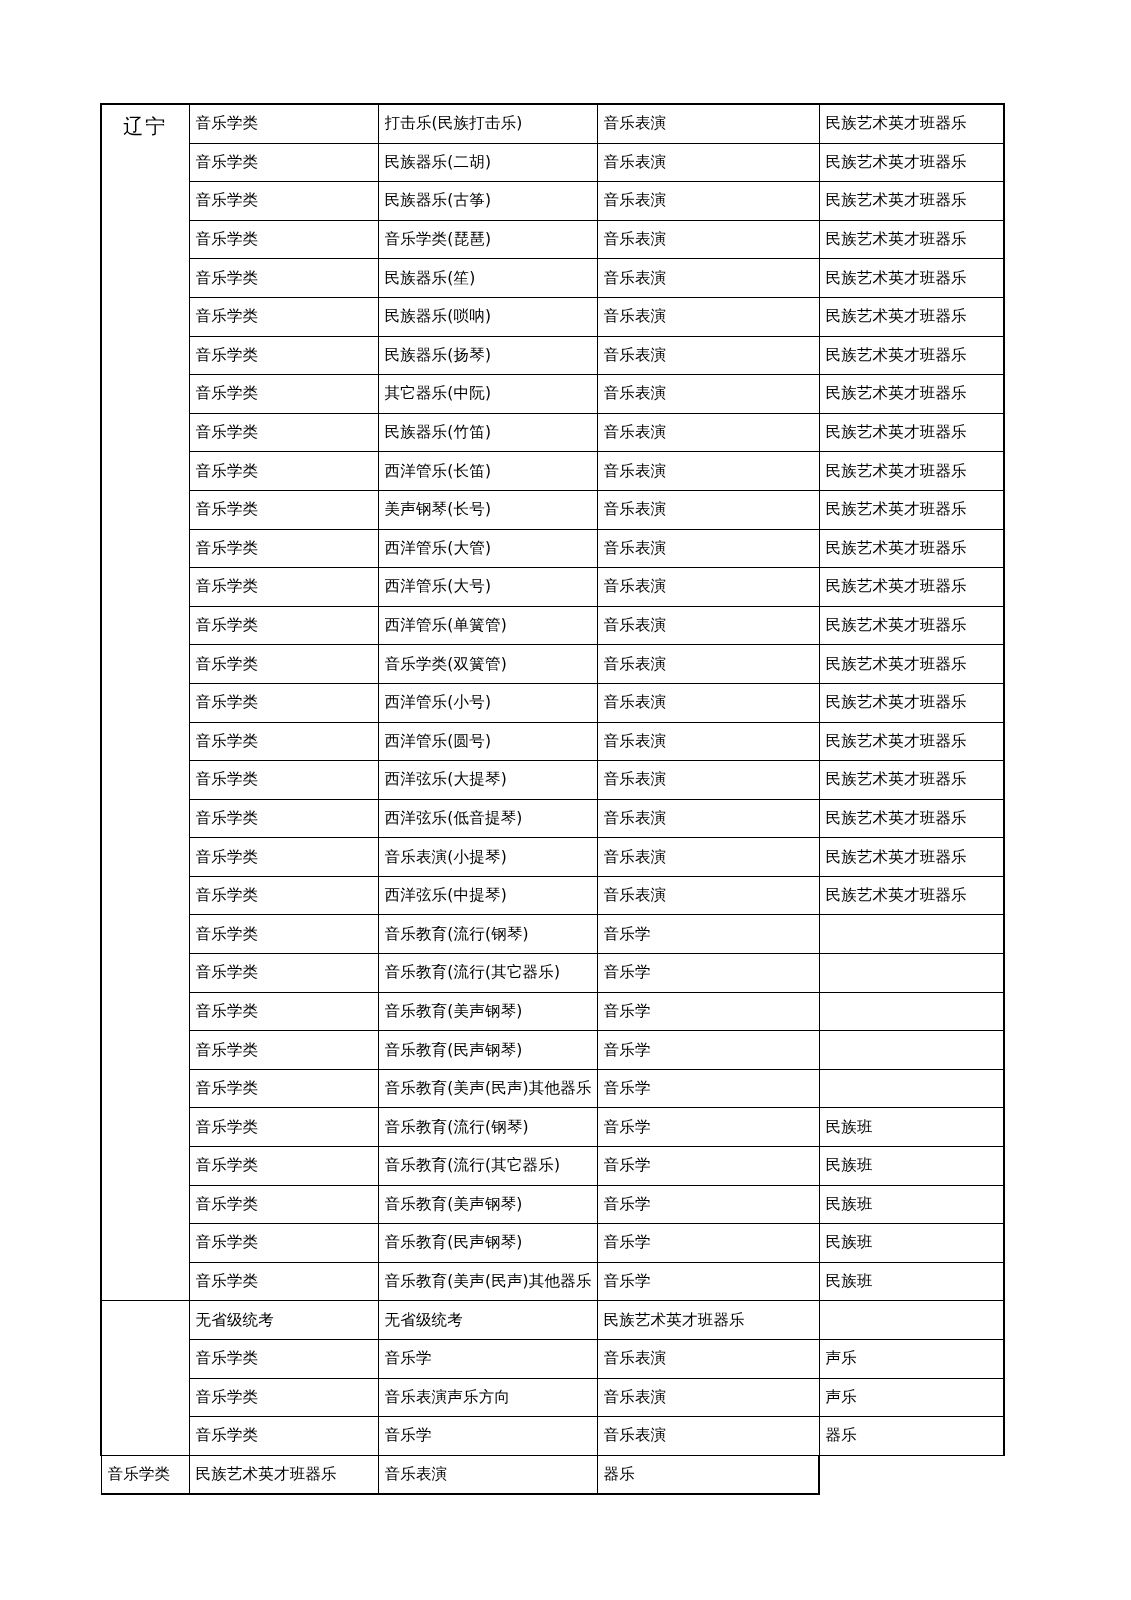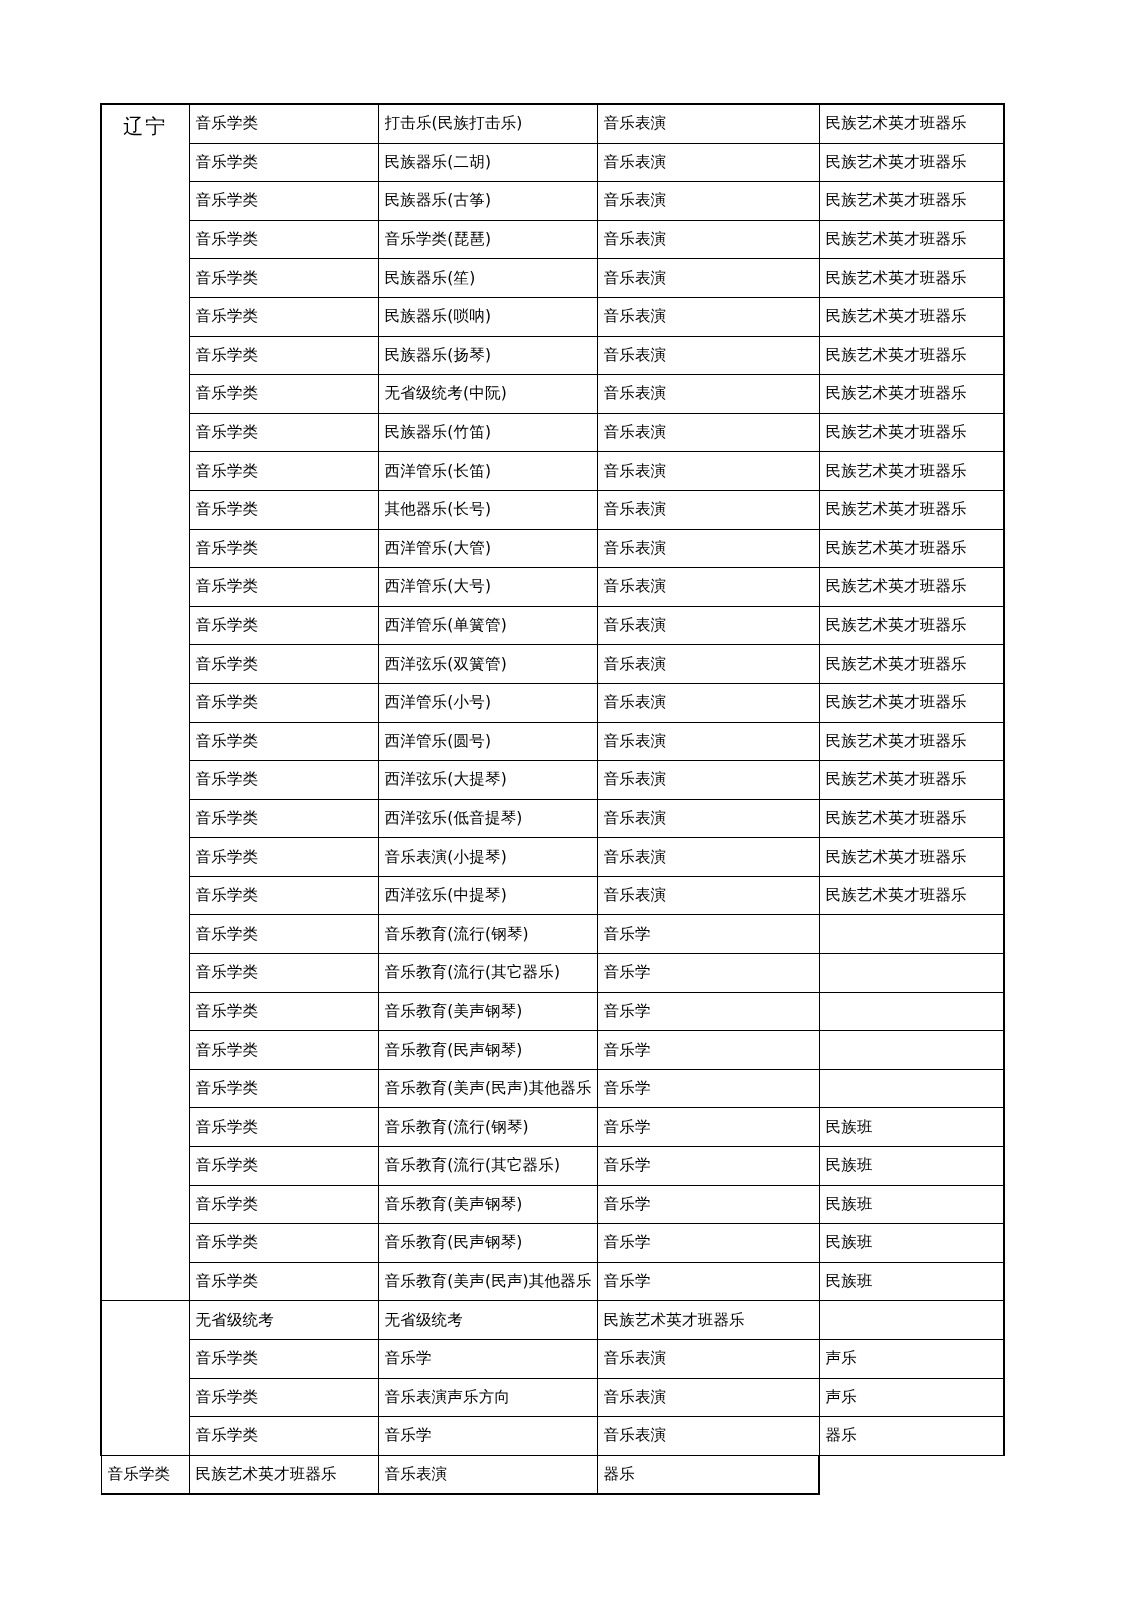--- a/index.html
+++ b/index.html
@@ -189,21 +189,21 @@
           </td>
           <td>
             <span class="clip">民族艺术英才班器乐</span>
           </td>
         </tr>
         <tr>
           <td>
             <span class="clip">音乐学类</span>
           </td>
           <td>
-            <span class="clip">无省级统考(中阮)</span>
+            <span class="clip">其它器乐(中阮)</span>
           </td>
           <td>
             <span class="clip">音乐表演</span>
           </td>
           <td>
             <span class="clip">民族艺术英才班器乐</span>
           </td>
         </tr>
         <tr>
           <td>
@@ -231,21 +231,21 @@
           </td>
           <td>
             <span class="clip">民族艺术英才班器乐</span>
           </td>
         </tr>
         <tr>
           <td>
             <span class="clip">音乐学类</span>
           </td>
           <td>
-            <span class="clip">其他器乐(长号)</span>
+            <span class="clip">美声钢琴(长号)</span>
           </td>
           <td>
             <span class="clip">音乐表演</span>
           </td>
           <td>
             <span class="clip">民族艺术英才班器乐</span>
           </td>
         </tr>
         <tr>
           <td>
@@ -287,21 +287,21 @@
           </td>
           <td>
             <span class="clip">民族艺术英才班器乐</span>
           </td>
         </tr>
         <tr>
           <td>
             <span class="clip">音乐学类</span>
           </td>
           <td>
-            <span class="clip">西洋弦乐(双簧管)</span>
+            <span class="clip">音乐学类(双簧管)</span>
           </td>
           <td>
             <span class="clip">音乐表演</span>
           </td>
           <td>
             <span class="clip">民族艺术英才班器乐</span>
           </td>
         </tr>
         <tr>
           <td>

